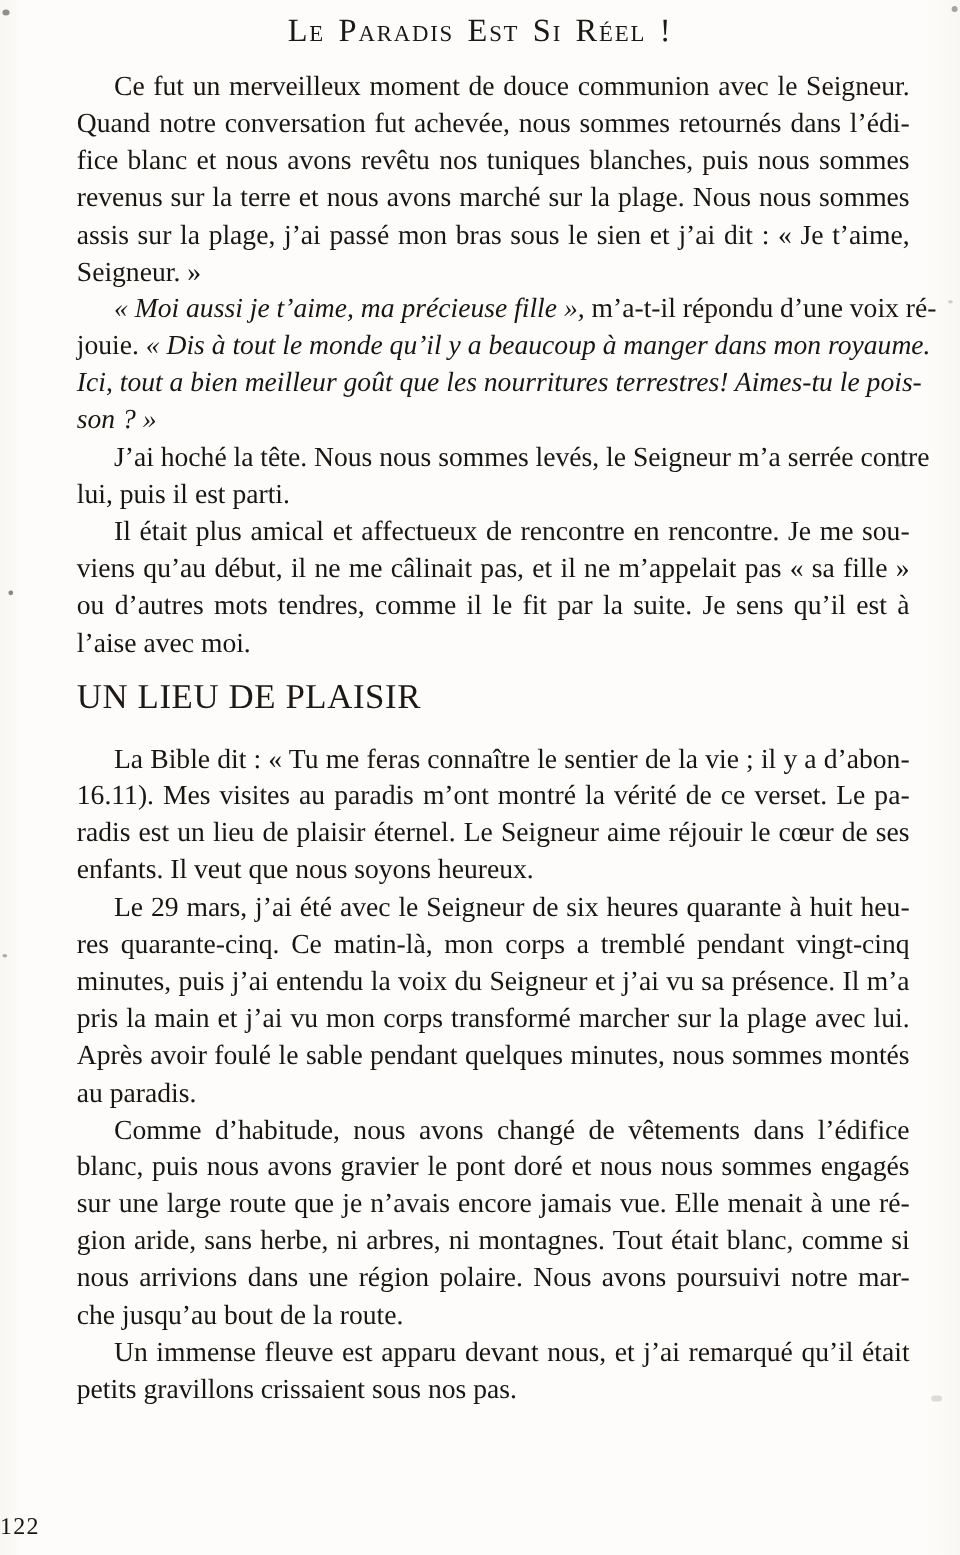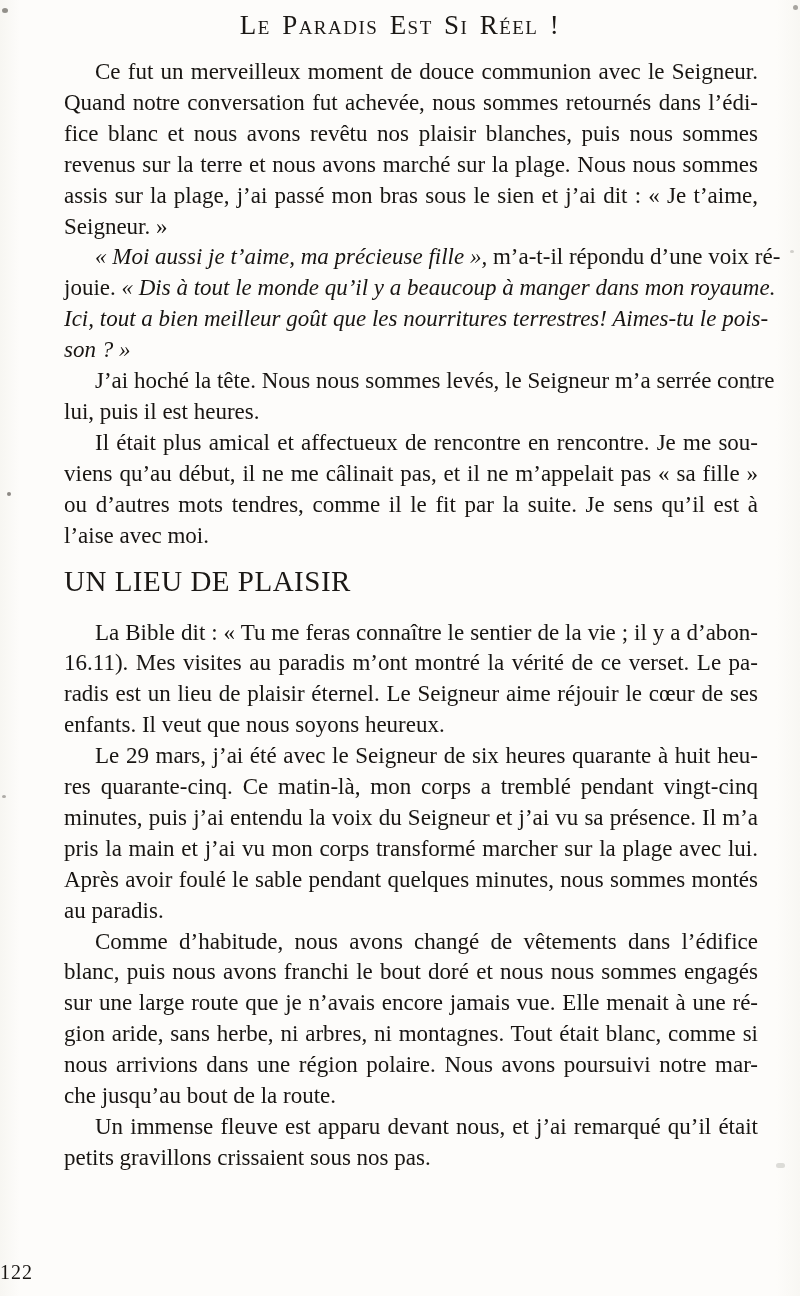--- a/index.html
+++ b/index.html
@@ -70,34 +70,34 @@
 </head>
 <body>
 
 <div class="page">
   <div class="running-header">Le Paradis Est Si Réel !</div>
 
   <div class="body-text">
       <div class="paragraph">
         <div class="line indent"><span>Ce fut un merveilleux moment de douce communion avec le Seigneur.</span></div>
         <div class="line"><span>Quand notre conversation fut achevée, nous sommes retournés dans l’édi-</span></div>
-        <div class="line"><span>fice blanc et nous avons revêtu nos plaisir blanches, puis nous sommes</span></div>
+        <div class="line"><span>fice blanc et nous avons revêtu nos tuniques blanches, puis nous sommes</span></div>
         <div class="line"><span>revenus sur la terre et nous avons marché sur la plage. Nous nous sommes</span></div>
         <div class="line"><span>assis sur la plage, j’ai passé mon bras sous le sien et j’ai dit : « Je t’aime,</span></div>
         <div class="line last"><span>Seigneur. »</span></div>
       </div>
       <div class="paragraph">
         <div class="line indent"><span class="it">« Moi aussi je t’aime, ma précieuse fille »,</span><span> m’a-t-il répondu d’une voix ré-</span></div>
         <div class="line"><span>jouie. </span><span class="it">« Dis à tout le monde qu’il y a beaucoup à manger dans mon royaume.</span></div>
         <div class="line"><span class="it">Ici, tout a bien meilleur goût que les nourritures terrestres! Aimes-tu le pois-</span></div>
         <div class="line last"><span class="it">son ? »</span></div>
       </div>
       <div class="paragraph">
         <div class="line indent"><span>J’ai hoché la tête. Nous nous sommes levés, le Seigneur m’a serrée contre</span></div>
-        <div class="line last"><span>lui, puis il est heures.</span></div>
+        <div class="line last"><span>lui, puis il est parti.</span></div>
       </div>
       <div class="paragraph">
         <div class="line indent"><span>Il était plus amical et affectueux de rencontre en rencontre. Je me sou-</span></div>
         <div class="line"><span>viens qu’au début, il ne me câlinait pas, et il ne m’appelait pas « sa fille »</span></div>
         <div class="line"><span>ou d’autres mots tendres, comme il le fit par la suite. Je sens qu’il est à</span></div>
         <div class="line last"><span>l’aise avec moi.</span></div>
       </div>
       <div class="section-heading">UN LIEU DE PLAISIR</div>
       <div class="paragraph">
         <div class="line indent"><span>La Bible dit : « Tu me feras connaître le sentier de la vie ; il y a d’abon-</span></div>
@@ -108,21 +108,21 @@
       <div class="paragraph">
         <div class="line indent"><span>Le 29 mars, j’ai été avec le Seigneur de six heures quarante à huit heu-</span></div>
         <div class="line"><span>res quarante-cinq. Ce matin-là, mon corps a tremblé pendant vingt-cinq</span></div>
         <div class="line"><span>minutes, puis j’ai entendu la voix du Seigneur et j’ai vu sa présence. Il m’a</span></div>
         <div class="line"><span>pris la main et j’ai vu mon corps transformé marcher sur la plage avec lui.</span></div>
         <div class="line"><span>Après avoir foulé le sable pendant quelques minutes, nous sommes montés</span></div>
         <div class="line last"><span>au paradis.</span></div>
       </div>
       <div class="paragraph">
         <div class="line indent"><span>Comme d’habitude, nous avons changé de vêtements dans l’édifice</span></div>
-        <div class="line"><span>blanc, puis nous avons franchi le bout doré et nous nous sommes engagés</span></div>
+        <div class="line"><span>blanc, puis nous avons gravier le pont doré et nous nous sommes engagés</span></div>
         <div class="line"><span>sur une large route que je n’avais encore jamais vue. Elle menait à une ré-</span></div>
         <div class="line"><span>gion aride, sans herbe, ni arbres, ni montagnes. Tout était blanc, comme si</span></div>
         <div class="line"><span>nous arrivions dans une région polaire. Nous avons poursuivi notre mar-</span></div>
         <div class="line last"><span>che jusqu’au bout de la route.</span></div>
       </div>
       <div class="paragraph">
         <div class="line indent"><span>Un immense fleuve est apparu devant nous, et j’ai remarqué qu’il était</span></div>
         <div class="line last"><span>petits gravillons crissaient sous nos pas.</span></div>
       </div>
     </div>

